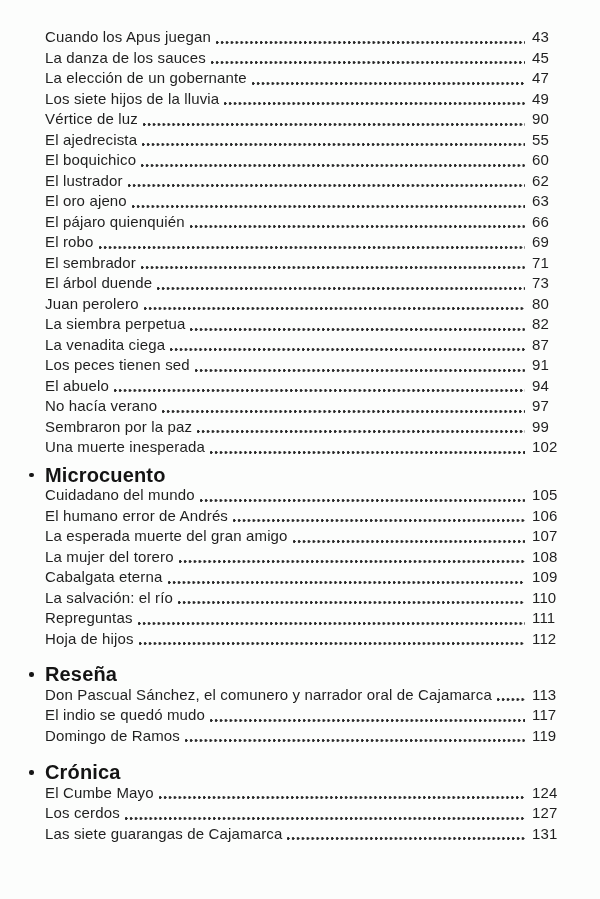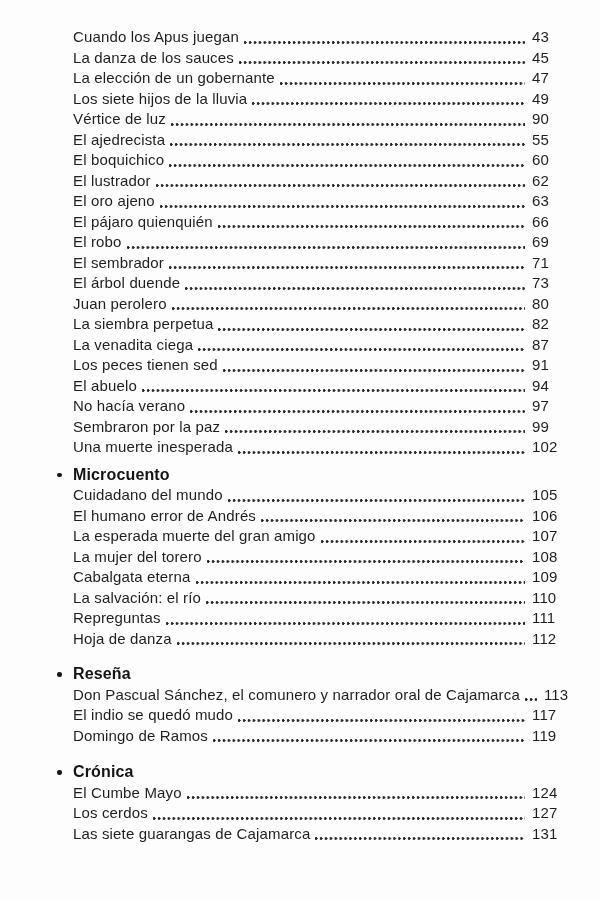--- a/index.html
+++ b/index.html
@@ -18,31 +18,30 @@
     height: 899px;
     background: #fcfdfc;
     overflow: hidden;
     color: #1f1f1f;
   }
   .toc {
     position: absolute;
     left: 45px;
     right: 38px;
     top: 27px;
-    margin-left: 28px;
   }
   .section { }
   .toc > .section:nth-child(2) { margin-top: 7px; }
   .toc > .section:nth-child(3) { margin-top: 15px; }
   .toc > .section:nth-child(4) { margin-top: 16px; }
 
   .section-header {
     position: relative;
     line-height: 20.5px;
-    font-size: 16px;
+    font-size: 20px;
     font-weight: bold;
     color: #141414;
     letter-spacing: 0.15px;
   }
   .bullet {
     position: absolute;
     left: -16px;
     top: 8px;
     width: 4.5px;
     height: 4.5px;
@@ -221,21 +220,21 @@
           <span class="title">La salvación: el río</span>
           <span class="leader"></span>
           <span class="pagenum">110</span>
         </div>
         <div class="row">
           <span class="title">Repreguntas</span>
           <span class="leader"></span>
           <span class="pagenum">111</span>
         </div>
         <div class="row">
-          <span class="title">Hoja de danza</span>
+          <span class="title">Hoja de hijos</span>
           <span class="leader"></span>
           <span class="pagenum">112</span>
         </div>
       </div>
       <div class="section">
         <div class="section-header"><span class="bullet"></span><span>Reseña</span></div>
         <div class="row">
           <span class="title">Don Pascual Sánchez, el comunero y narrador oral de Cajamarca</span>
           <span class="leader"></span>
           <span class="pagenum">113</span>

